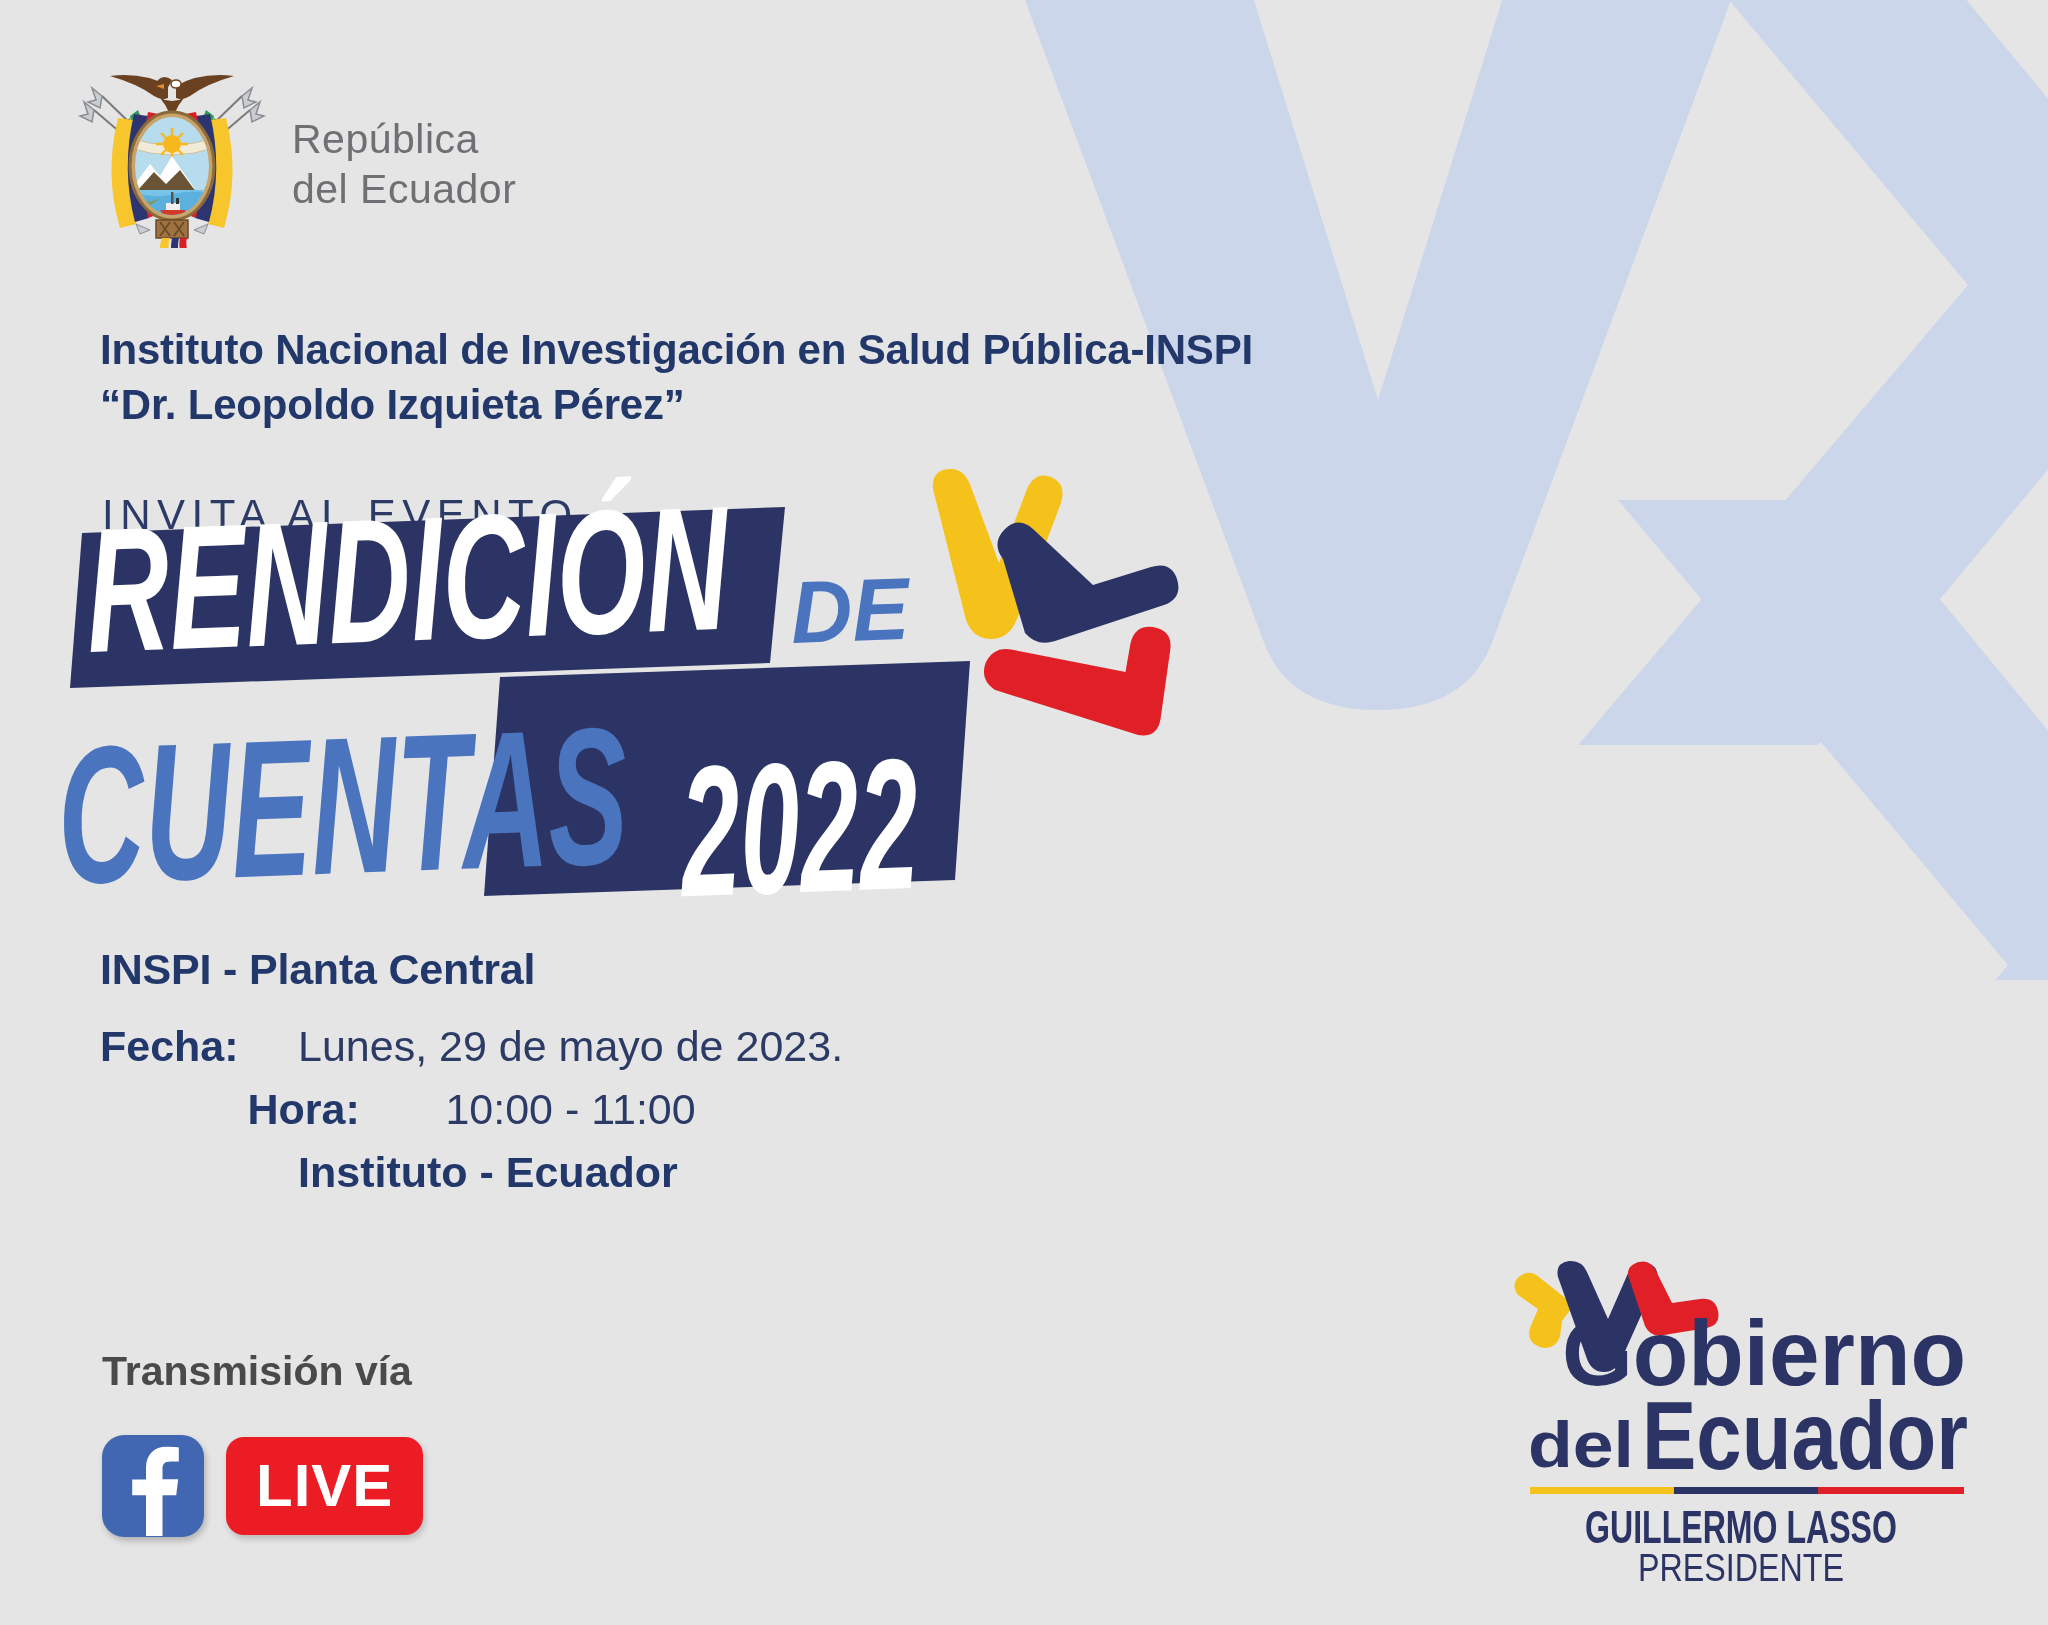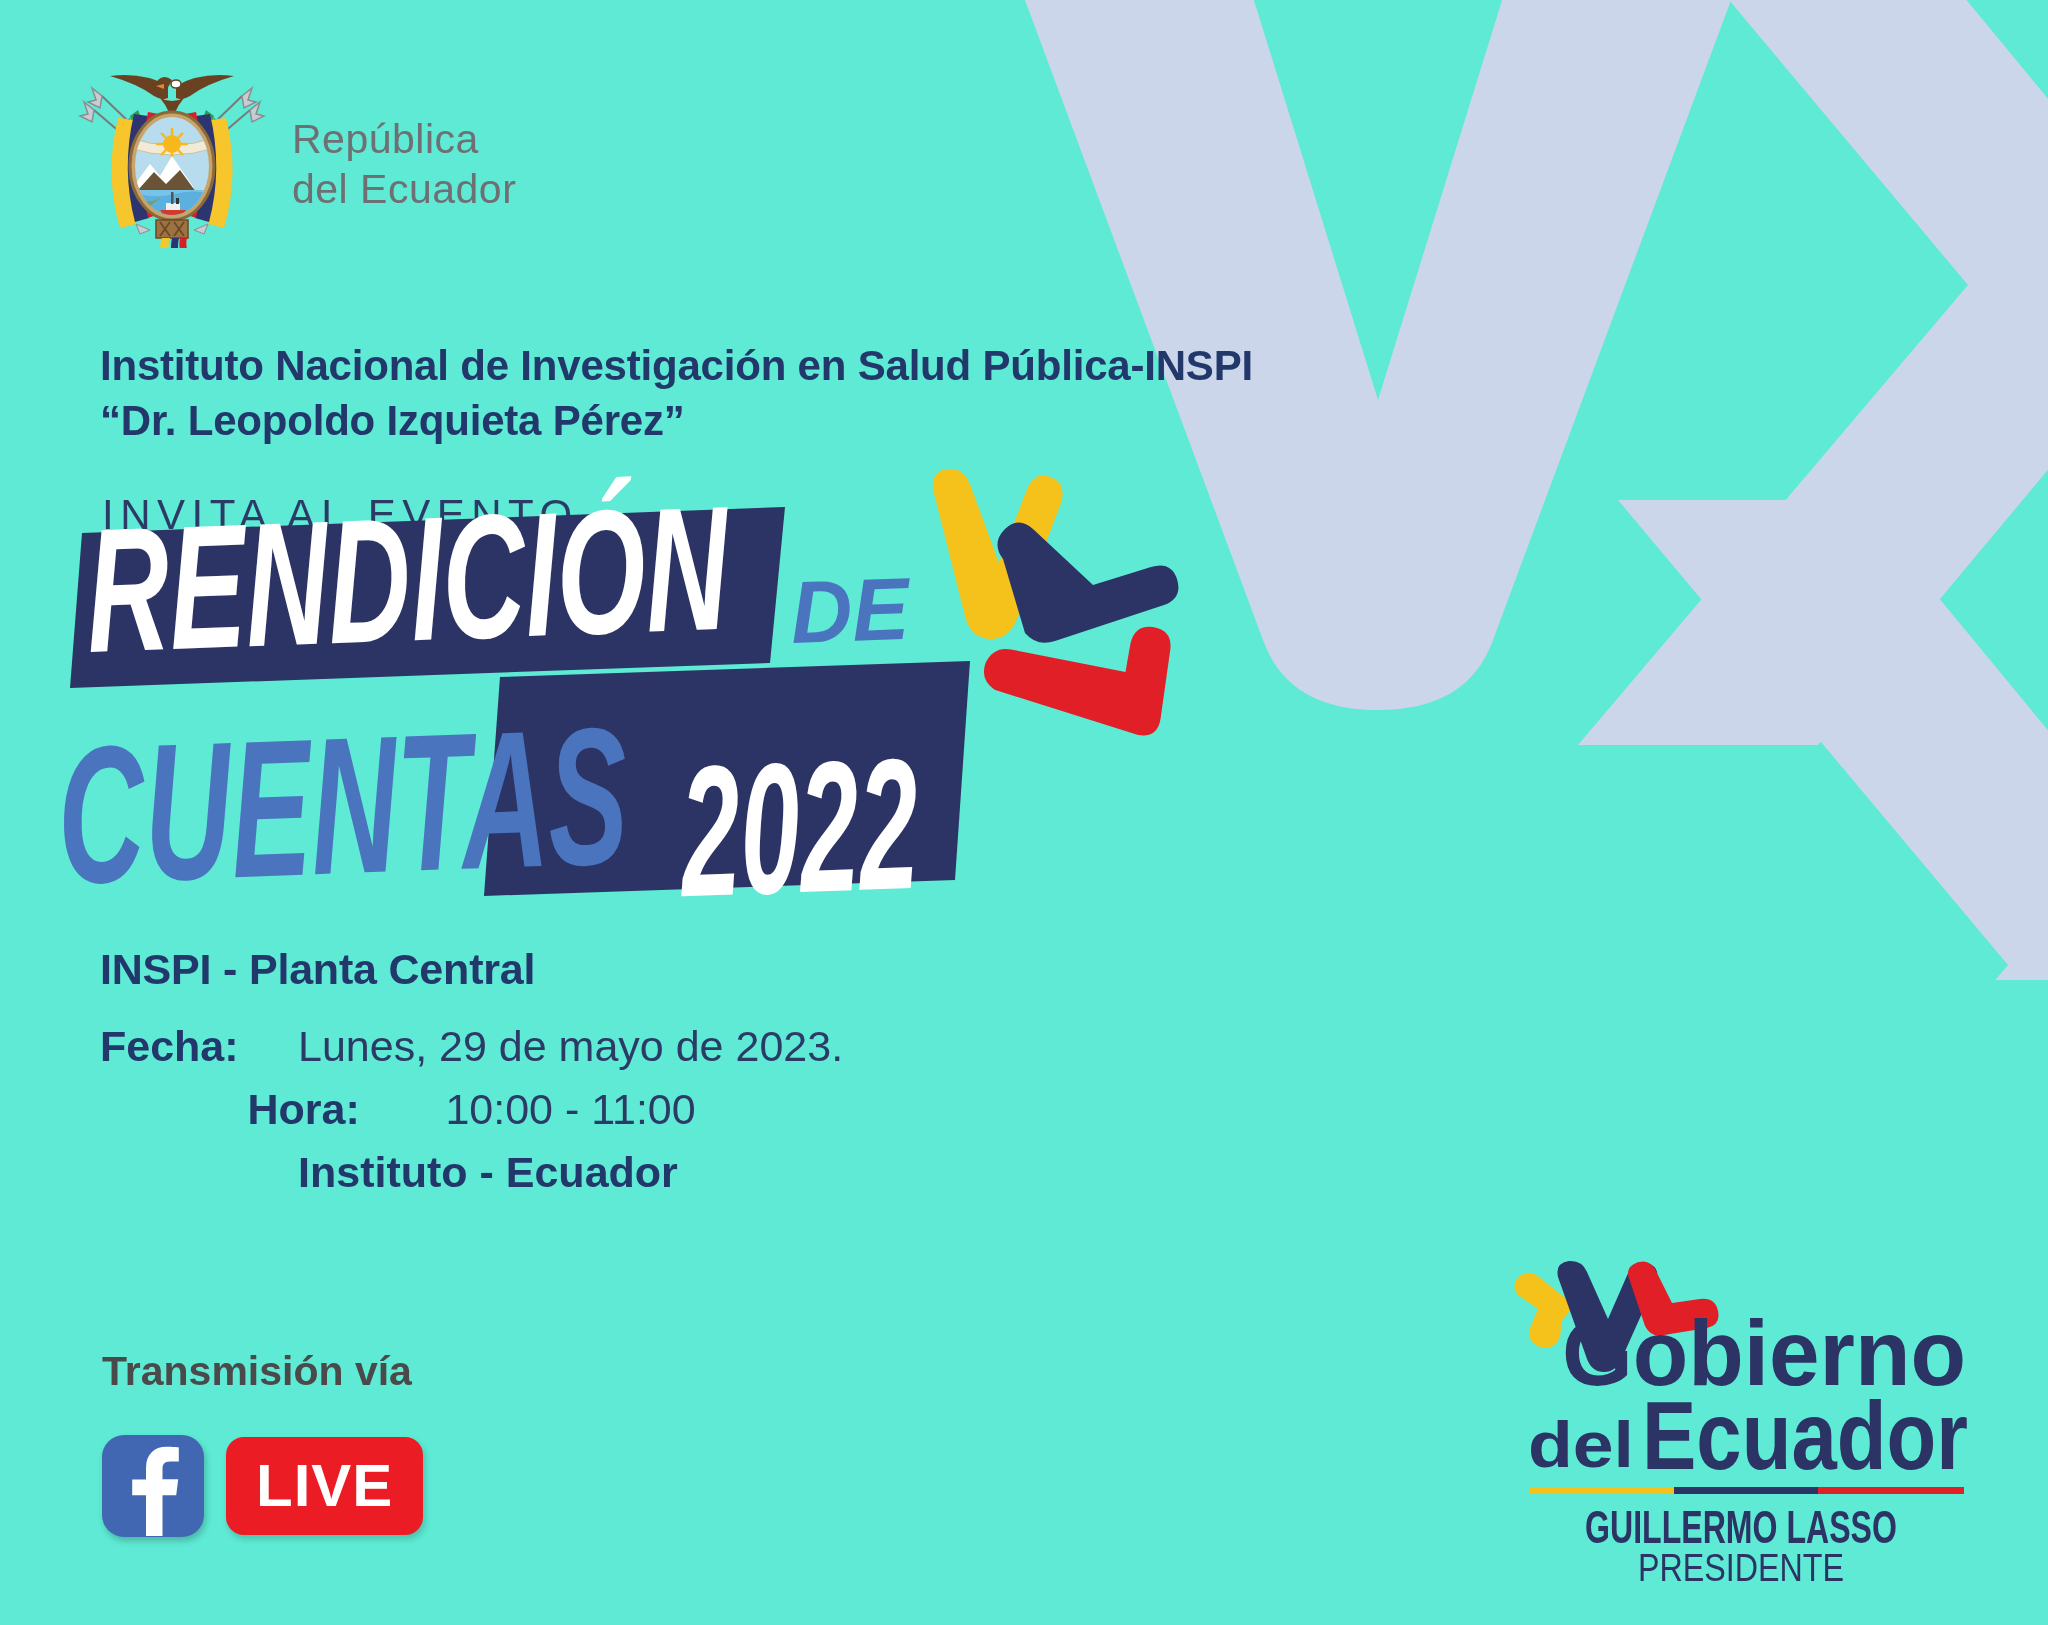--- a/index.html
+++ b/index.html
@@ -5,21 +5,21 @@
   * { box-sizing: border-box; margin: 0; padding: 0; }
   html, body {
     width: 2048px; height: 1625px;
     background: #ffffff;
     font-family: "Liberation Sans", sans-serif;
     overflow: hidden;
   }
   #poster {
     position: relative;
     width: 2048px; height: 1625px;
-    background: #5eead4;
+    background: #e5e5e5;
     overflow: hidden;
   }
 
   
   #watermark {
     position: absolute;
     top: -120px; right: -150px;
     width: 1250px; height: 1100px;
     z-index: 0;
     pointer-events: none;
@@ -41,21 +41,21 @@
     line-height: 1.22;
     color: #6f7073;
     font-weight: 400;
     letter-spacing: .5px;
     white-space: pre-line;
   }
 
   
   #institute-title {
     position: absolute;
-    left: 100px; top: 338px;
+    left: 100px; top: 322px;
     z-index: 3;
     font-size: 42px;
     font-weight: 700;
     line-height: 1.32;
     color: #22376a;
     letter-spacing: -.2px;
     white-space: pre-line;
   }
   #invita {
     position: absolute;

